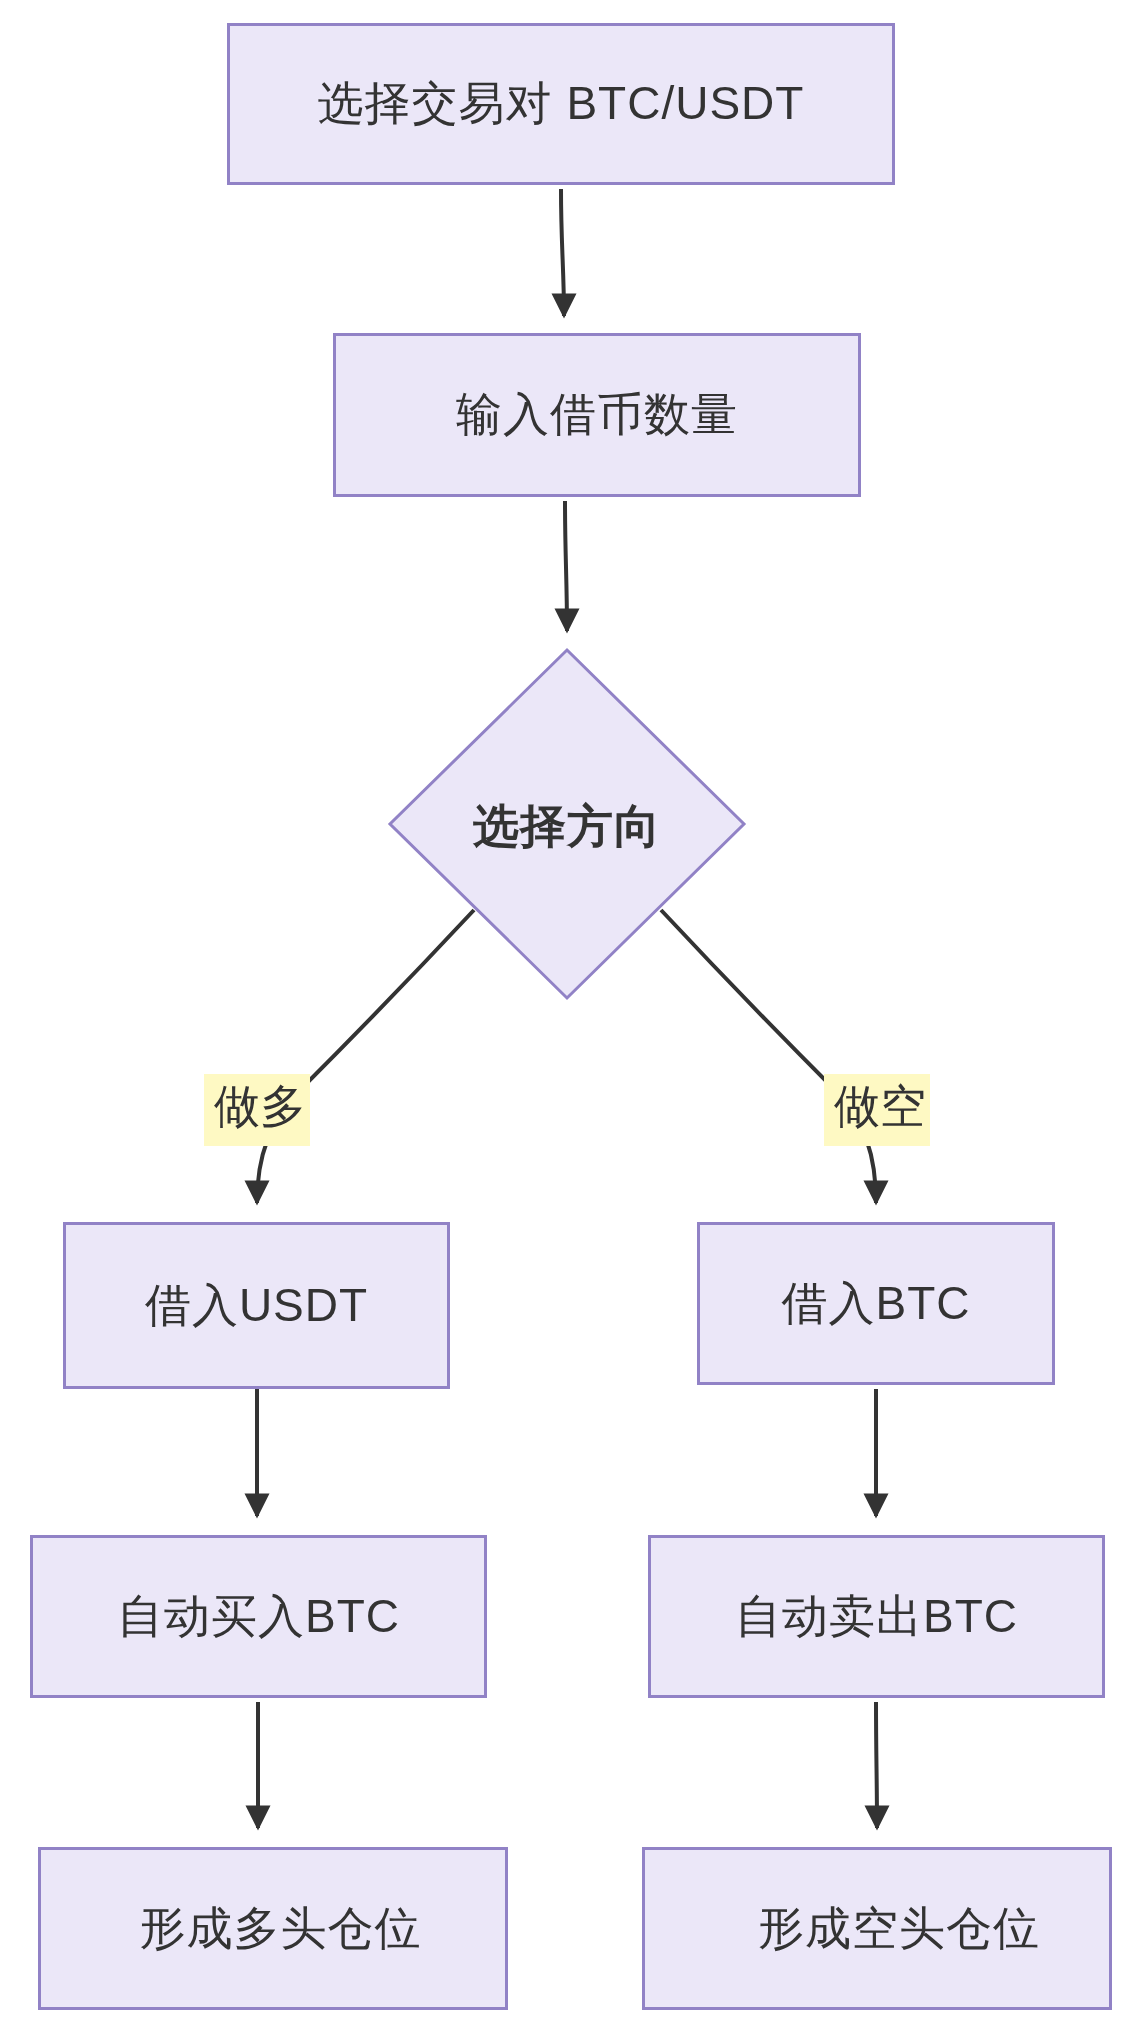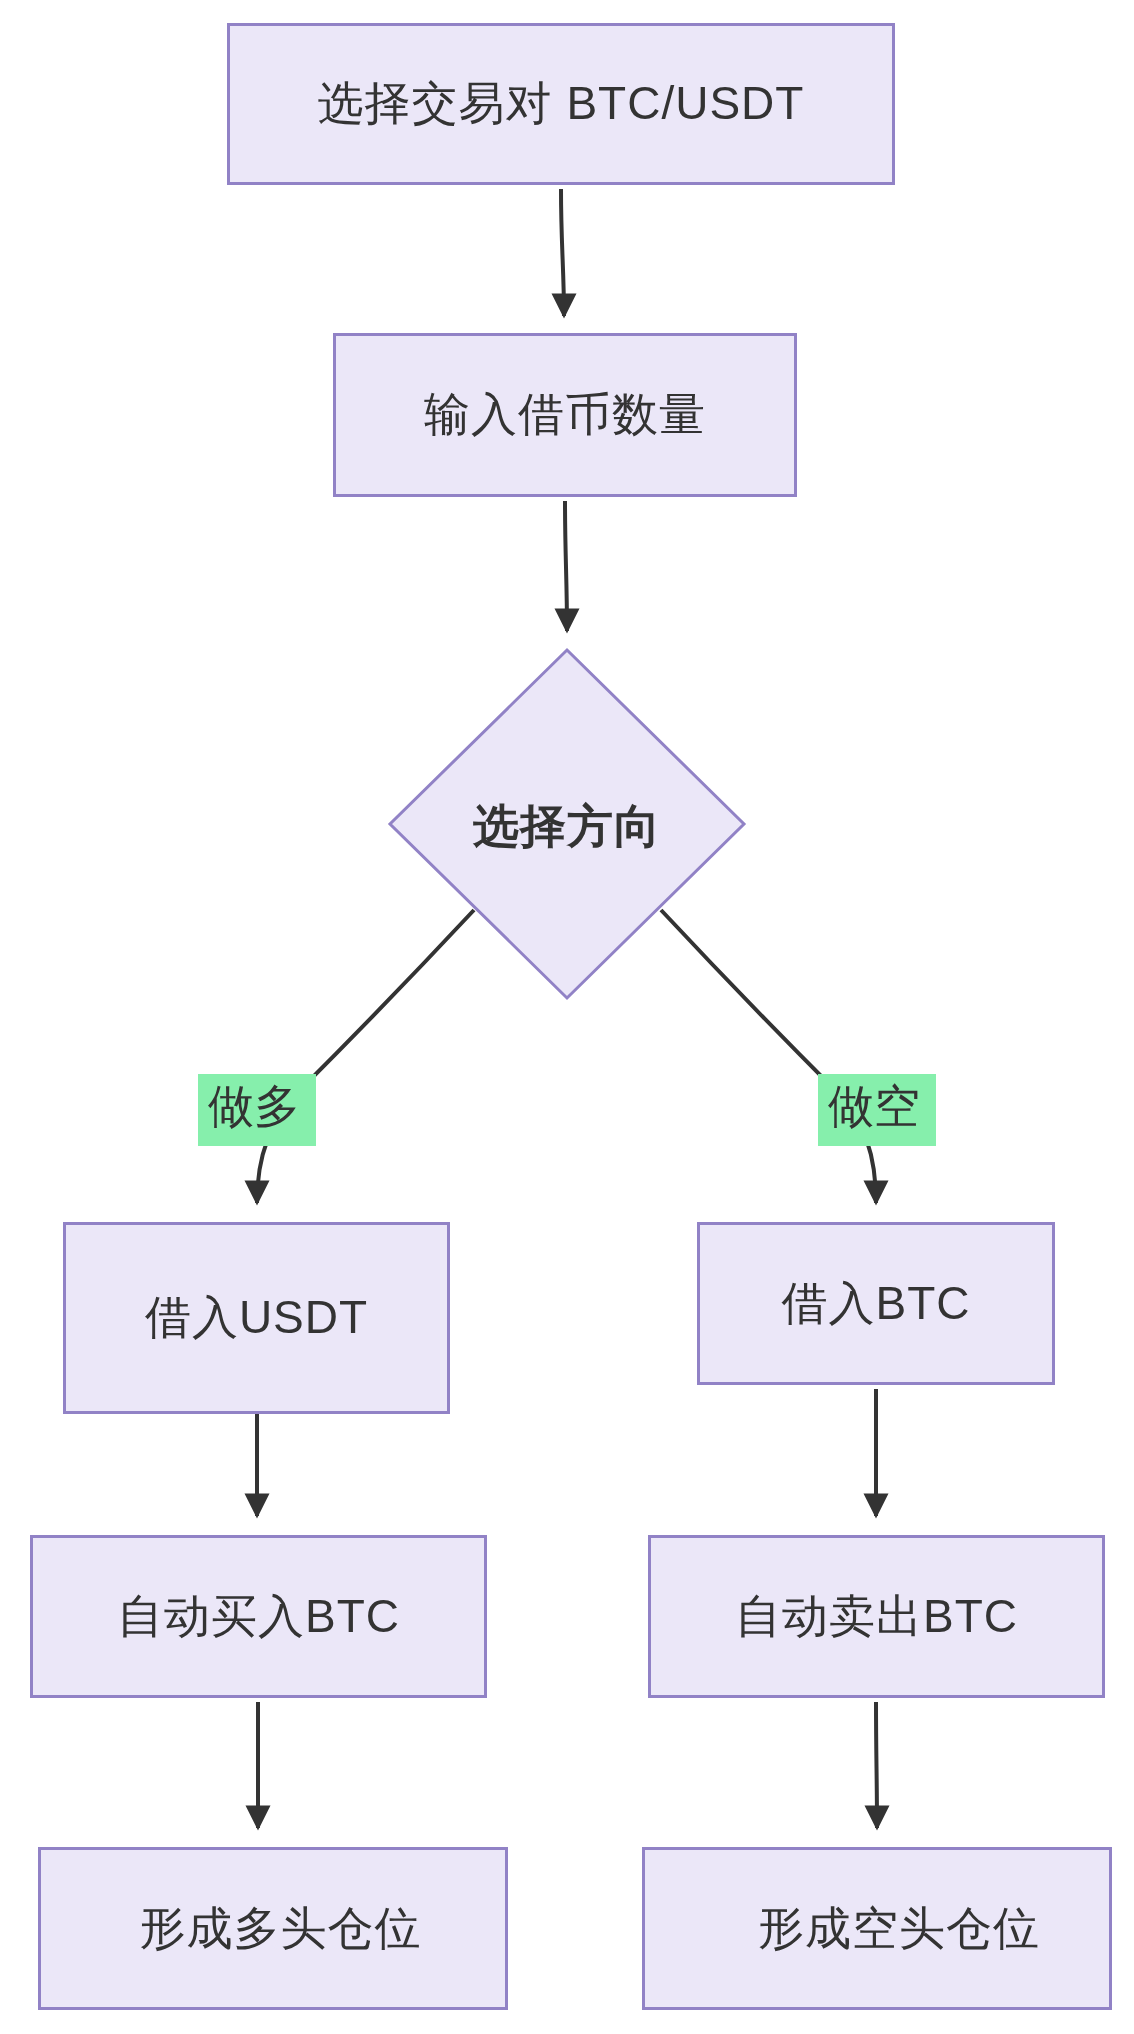--- a/index.html
+++ b/index.html
@@ -41,22 +41,22 @@
     background: #EBE7F8;
     border: 3px solid #9182C6;
     color: #333333;
     font-size: 46px;
     font-weight: 500;
     letter-spacing: 1px;
     text-align: center;
     white-space: nowrap;
   }
   .node-select-pair        { left: 227px;  top: 23px;   width: 668px; height: 162px; text-align: right; }
-  .node-input-amount       { left: 333px;  top: 333px;  width: 464px; height: 164px; }
-  .node-borrow-usdt        { left: 63px;   top: 1222px; width: 387px; height: 192px; }
+  .node-input-amount       { left: 333px;  top: 333px;  width: 528px; height: 164px; }
+  .node-borrow-usdt        { left: 63px;   top: 1222px; width: 387px; height: 167px; }
   .node-borrow-btc         { left: 697px;  top: 1222px; width: 358px; height: 163px; }
   .node-auto-buy           { left: 30px;   top: 1535px; width: 457px; height: 163px; }
   .node-auto-sell          { left: 648px;  top: 1535px; width: 457px; height: 163px; }
   .node-long-position      { left: 38px;   top: 1847px; width: 470px; height: 163px; padding-left: 15px; }
   .node-short-position     { left: 642px;  top: 1847px; width: 470px; height: 163px; padding-left: 44px; }
   .diamond-label {
     position: absolute;
     left: 417px;
     top: 796px;
     width: 300px;
@@ -64,25 +64,25 @@
     color: #333333;
     font-size: 46px;
     font-weight: 700;
     letter-spacing: 1px;
     white-space: nowrap;
   }
   .edge-label {
     position: absolute;
     top: 1074px;
     transform: translateX(-50%);
-    background: #86efac;
+    background: #fef9c3;
     color: #333333;
     font-size: 46px;
     font-weight: 500;
-    padding: 7px 16px 14px 10px;
+    padding: 7px 4px 14px 10px;
     line-height: 1.1;
     white-space: nowrap;
   }
   .edge-label-long  { left: 257px; }
   .edge-label-short { left: 877px; }
 </style>
 </head>
 <body>
 
 <div class="canvas">

